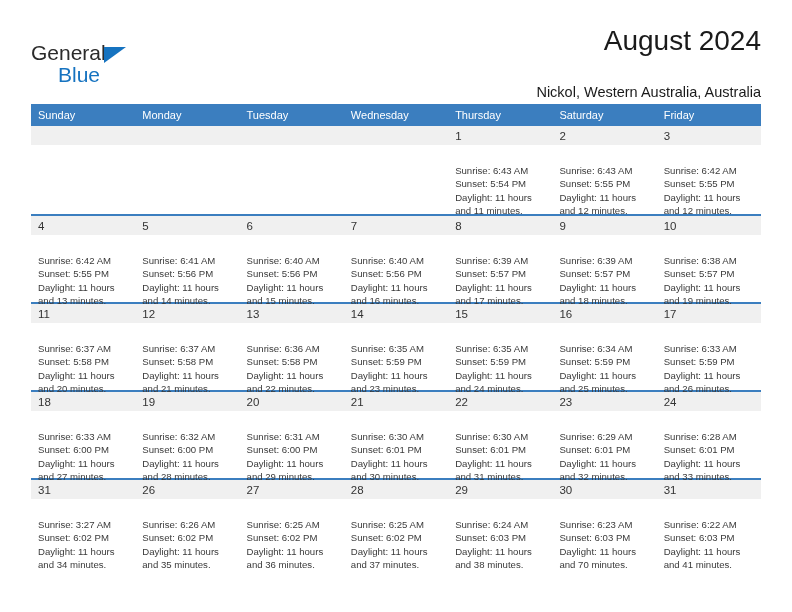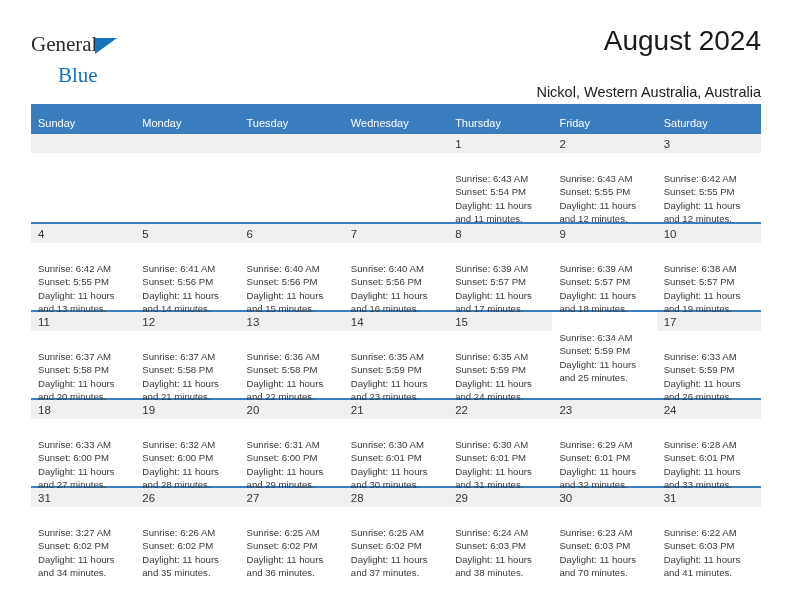--- a/index.html
+++ b/index.html
@@ -12,23 +12,22 @@
   }
   .page { position: relative; width: 792px; height: 612px; }
 
   
   .header {
     position: absolute;
     left: 31px; top: 26px; right: 31px;
     height: 66px;
   }
   .logo {
-    position: absolute; left: 0; top: 7px;
+    position: absolute; left: 0; top: 16px;
     width: 120px;
-    font-family: Liberation Serif, serif;
   }
   .logo-row1 {
     position: relative;
     font-size: 21px;
     line-height: 22px;
     color: #2b2b2b;
     letter-spacing: 0px;
     white-space: nowrap;
   }
   .logo-tri {
@@ -37,21 +36,21 @@
     border-left: 22px solid #1673c0;
     border-bottom: 16px solid transparent;
     vertical-align: -3px;
     margin-left: -2px;
   }
   .logo-row2 {
     font-size: 21px;
     line-height: 22px;
     color: #1673c0;
     margin-left: 27px;
-    margin-top: 9px;
+    margin-top: 0px;
   }
   .title-block {
     position: absolute; right: 0; top: -2px;
     text-align: right;
   }
   .cal-title {
     font-size: 28px;
     line-height: 34px;
     font-weight: 400;
     color: #1a1a1a;
@@ -69,21 +68,21 @@
 
   
   .calendar {
     position: absolute;
     left: 31px; top: 104px;
     width: 730px;
   }
   .dow-row {
     display: flex;
     background: #3b7ebf;
-    height: 30px;
+    height: 22px;
     align-items: flex-end;
   }
   .dow {
     flex: 1 1 0;
     min-width: 0;
     color: #ffffff;
     font-size: 11px;
     line-height: 22px;
     padding-left: 7px;
     white-space: nowrap;
@@ -143,22 +142,22 @@
   </div>
 
   <div class="calendar">
 
     <div class="dow-row">
       <div class="dow">Sunday</div>
       <div class="dow">Monday</div>
       <div class="dow">Tuesday</div>
       <div class="dow">Wednesday</div>
       <div class="dow">Thursday</div>
+      <div class="dow">Saturday</div>
       <div class="dow">Friday</div>
-      <div class="dow">Saturday</div>
     </div>
 
     <div class="week first">
       <div class="cell empty">
         <div class="daynum-band"><span class="daynum"></span></div>
 
       </div>
       <div class="cell empty">
         <div class="daynum-band"><span class="daynum"></span></div>
 
@@ -306,20 +305,21 @@
       <div class="cell">
         <div class="daynum-band"><span class="daynum">15</span></div>
         <div class="cell-body">
           <div class="info-line">Sunrise: 6:35 AM</div>
           <div class="info-line">Sunset: 5:59 PM</div>
           <div class="info-line">Daylight: 11 hours</div>
           <div class="info-line">and 24 minutes.</div>
         </div>
       </div>
       <div class="cell">
+        <div class="daynum-band"><span class="daynum">16</span></div>
         <div class="cell-body">
           <div class="info-line">Sunrise: 6:34 AM</div>
           <div class="info-line">Sunset: 5:59 PM</div>
           <div class="info-line">Daylight: 11 hours</div>
           <div class="info-line">and 25 minutes.</div>
         </div>
       </div>
       <div class="cell">
         <div class="daynum-band"><span class="daynum">17</span></div>
         <div class="cell-body">

